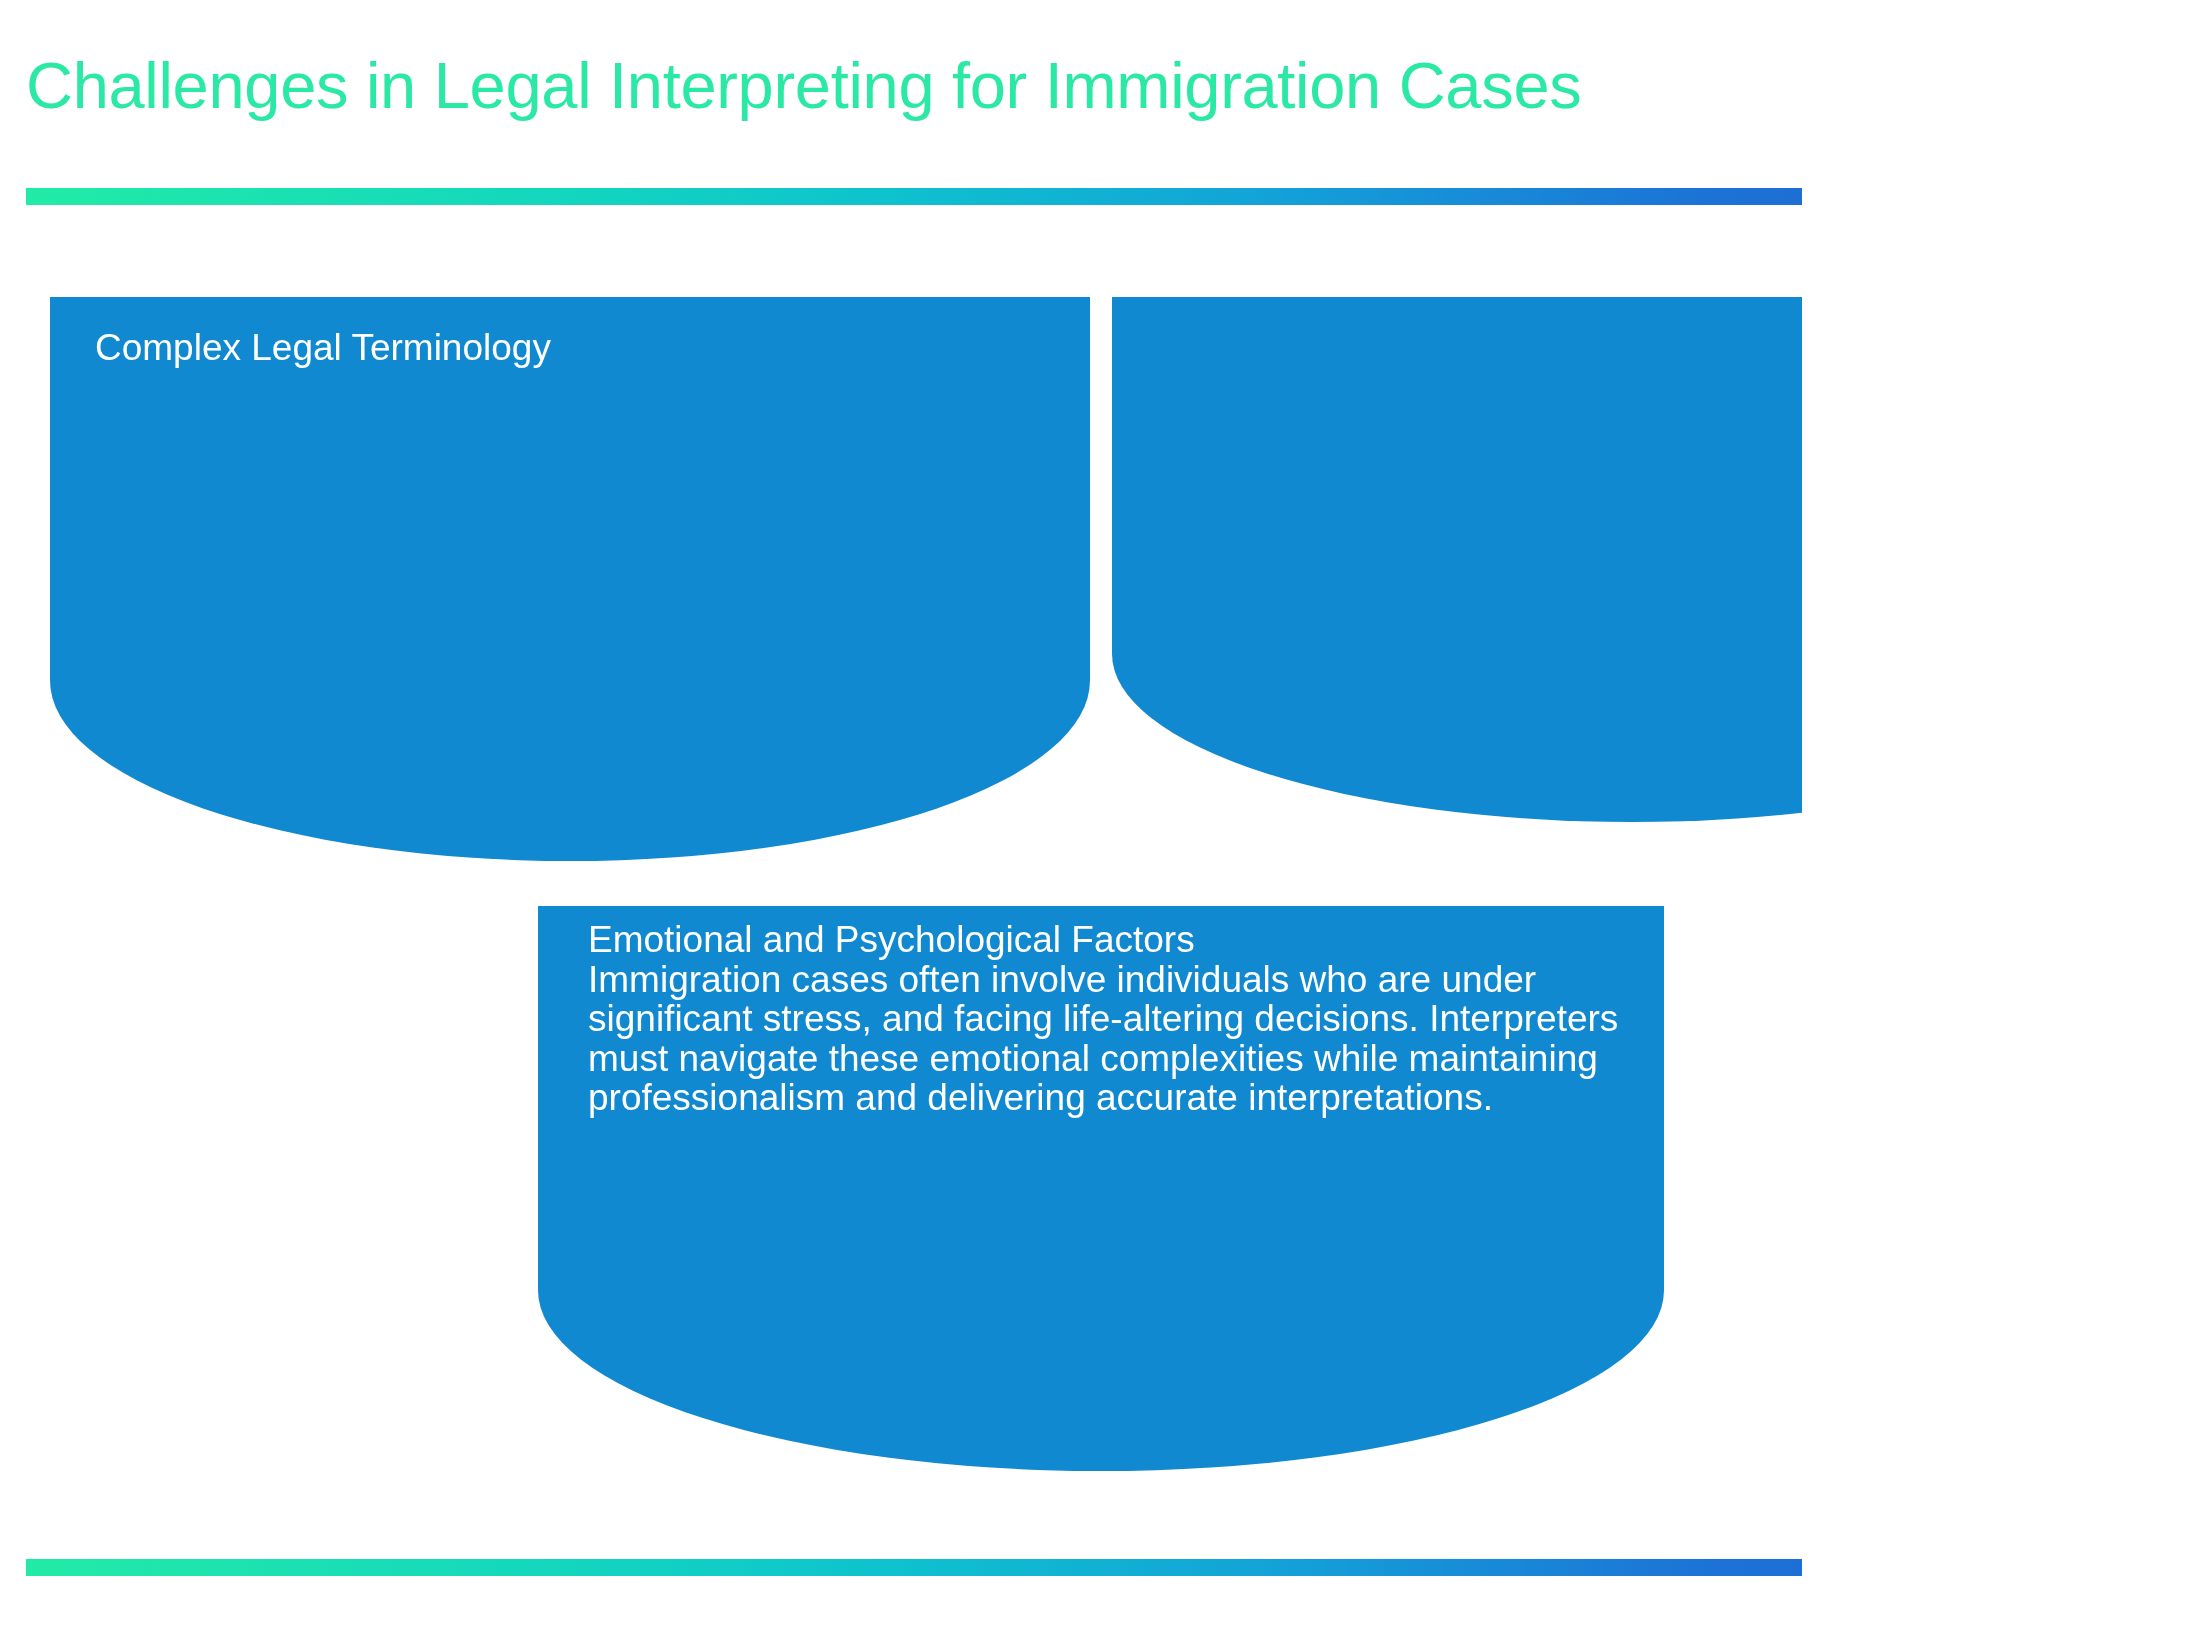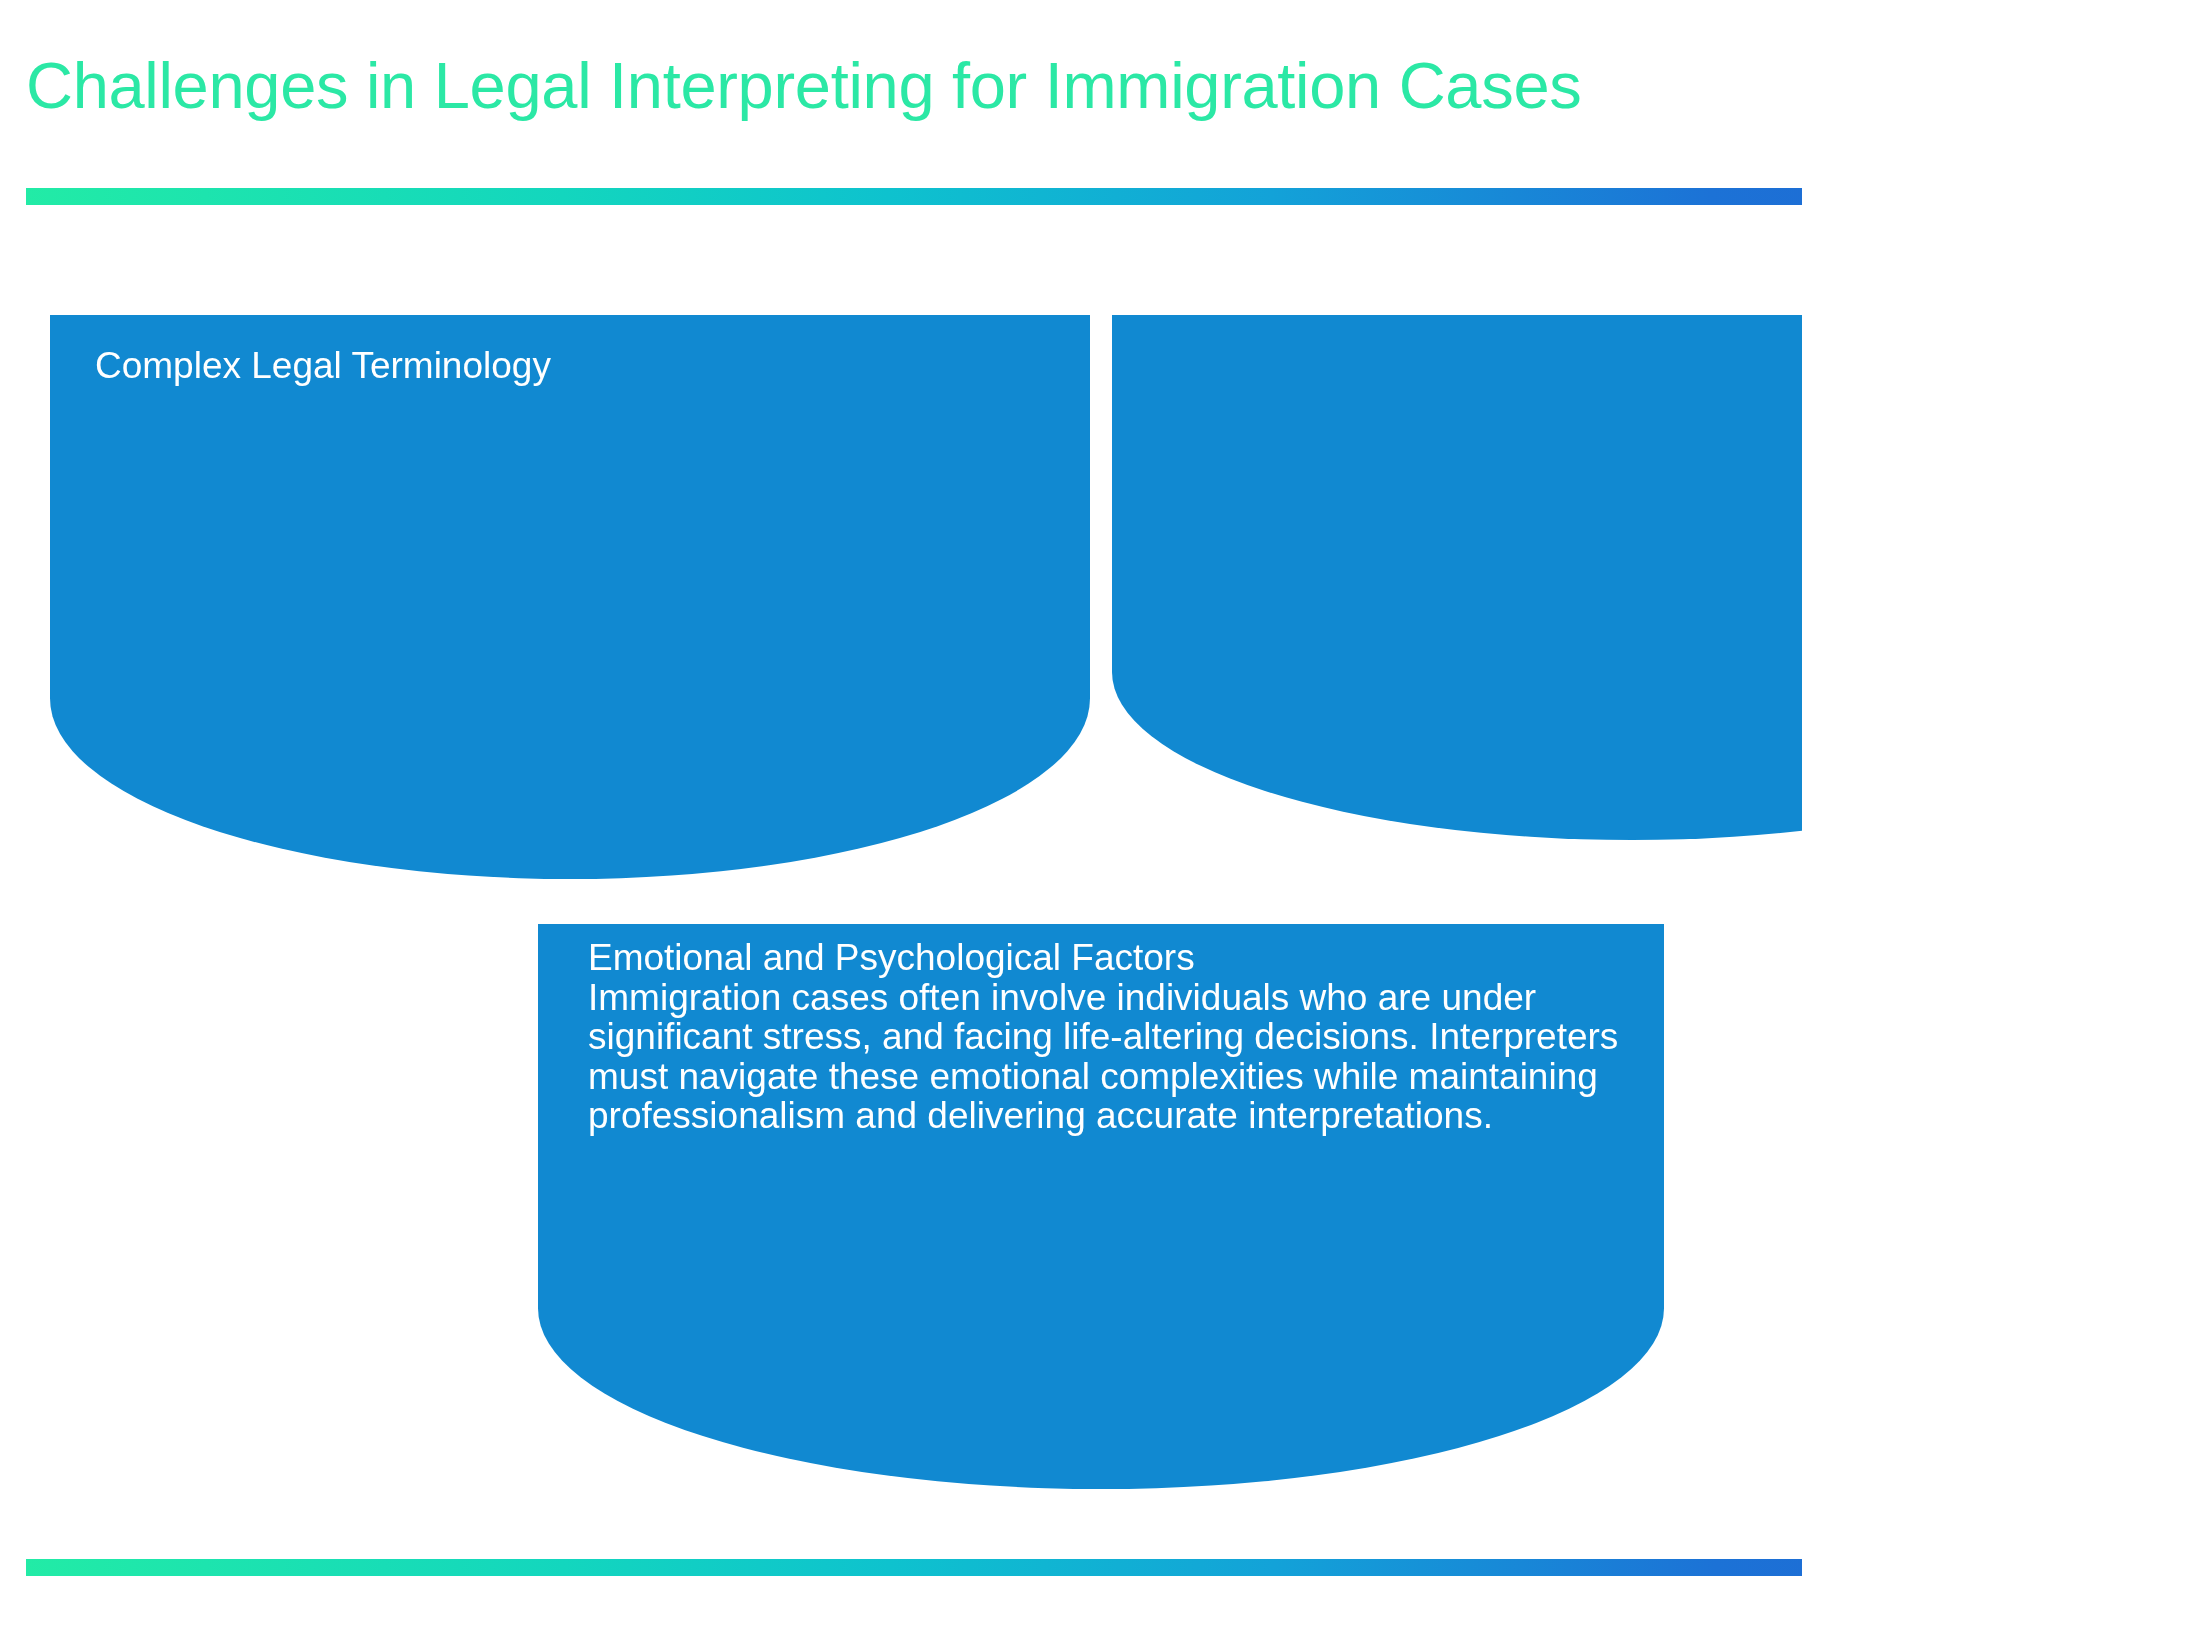--- a/index.html
+++ b/index.html
@@ -72,21 +72,20 @@
   }
 
   
   .card {
     position: absolute;
     background: #1189D1;
     border-bottom-left-radius: 50% 32%;
     border-bottom-right-radius: 50% 32%;
     color: #ffffff;
     box-sizing: border-box;
-    margin-top: 18px;
   }
   .card-inner {
     padding: 31px 41px 0 45px;
   }
   .card-heading,
   .card-body {
     font-size: 37px;
     line-height: 1.07;
     font-weight: 400;
     color: #ffffff;

